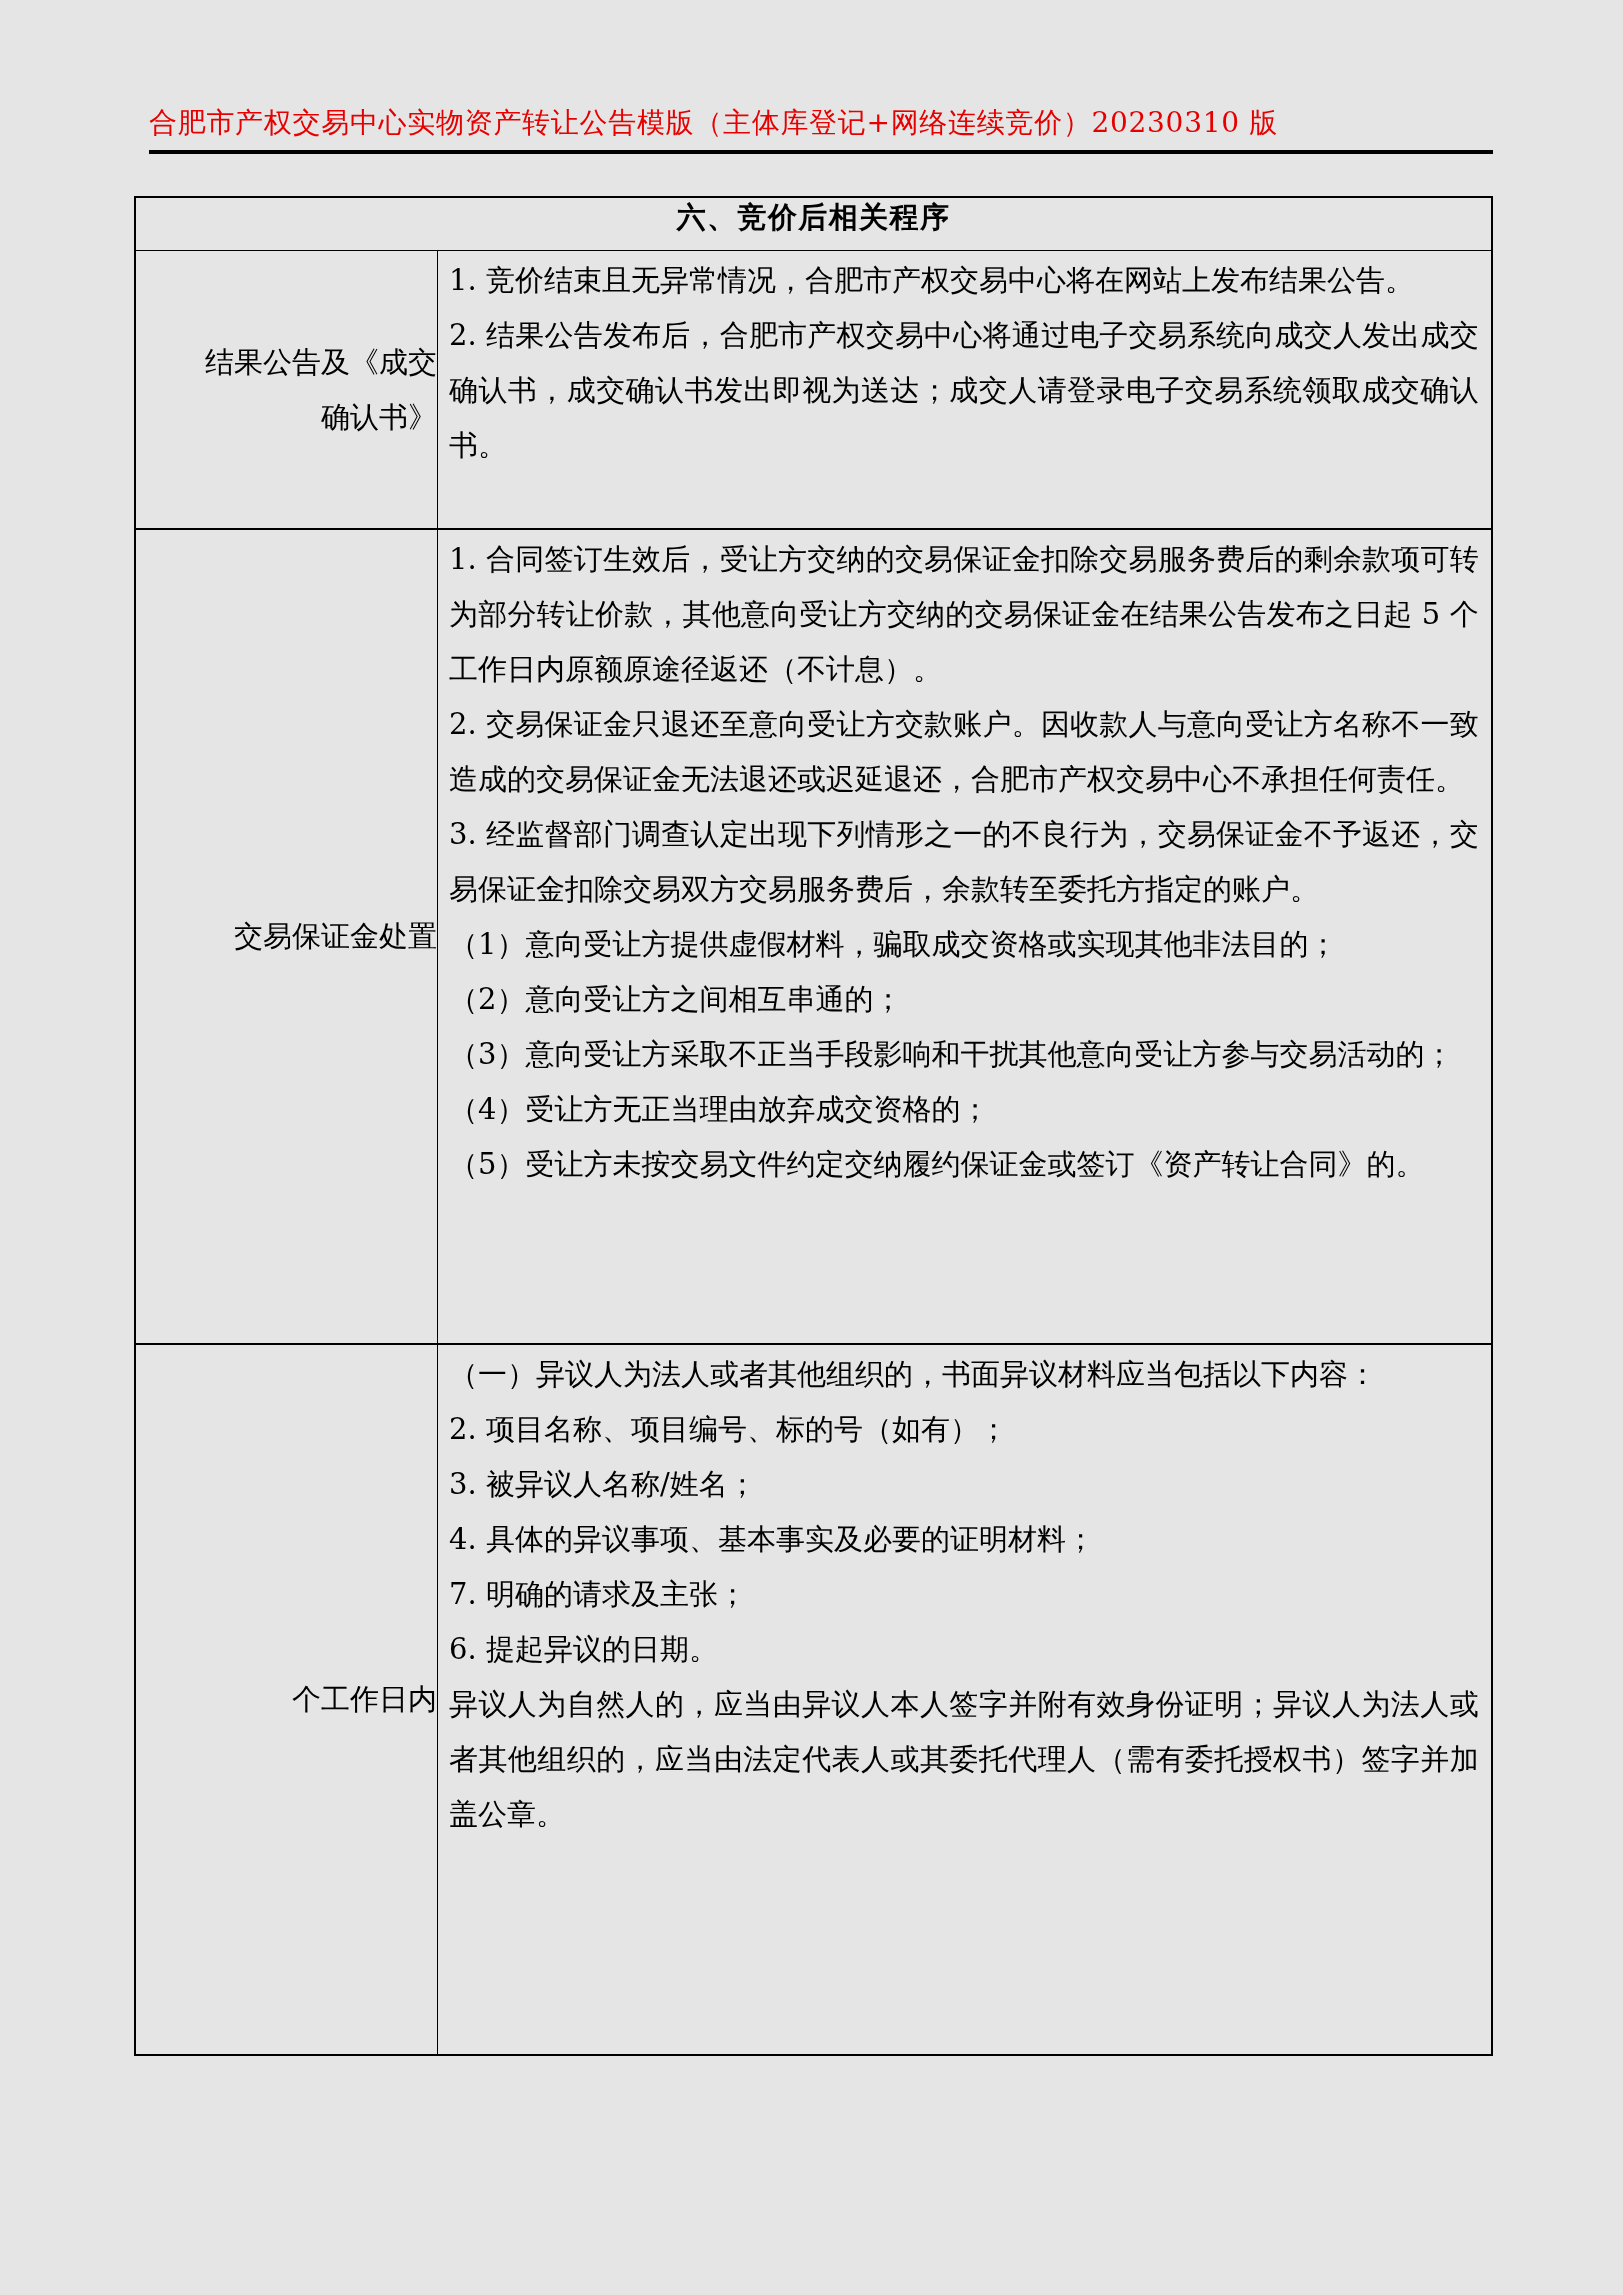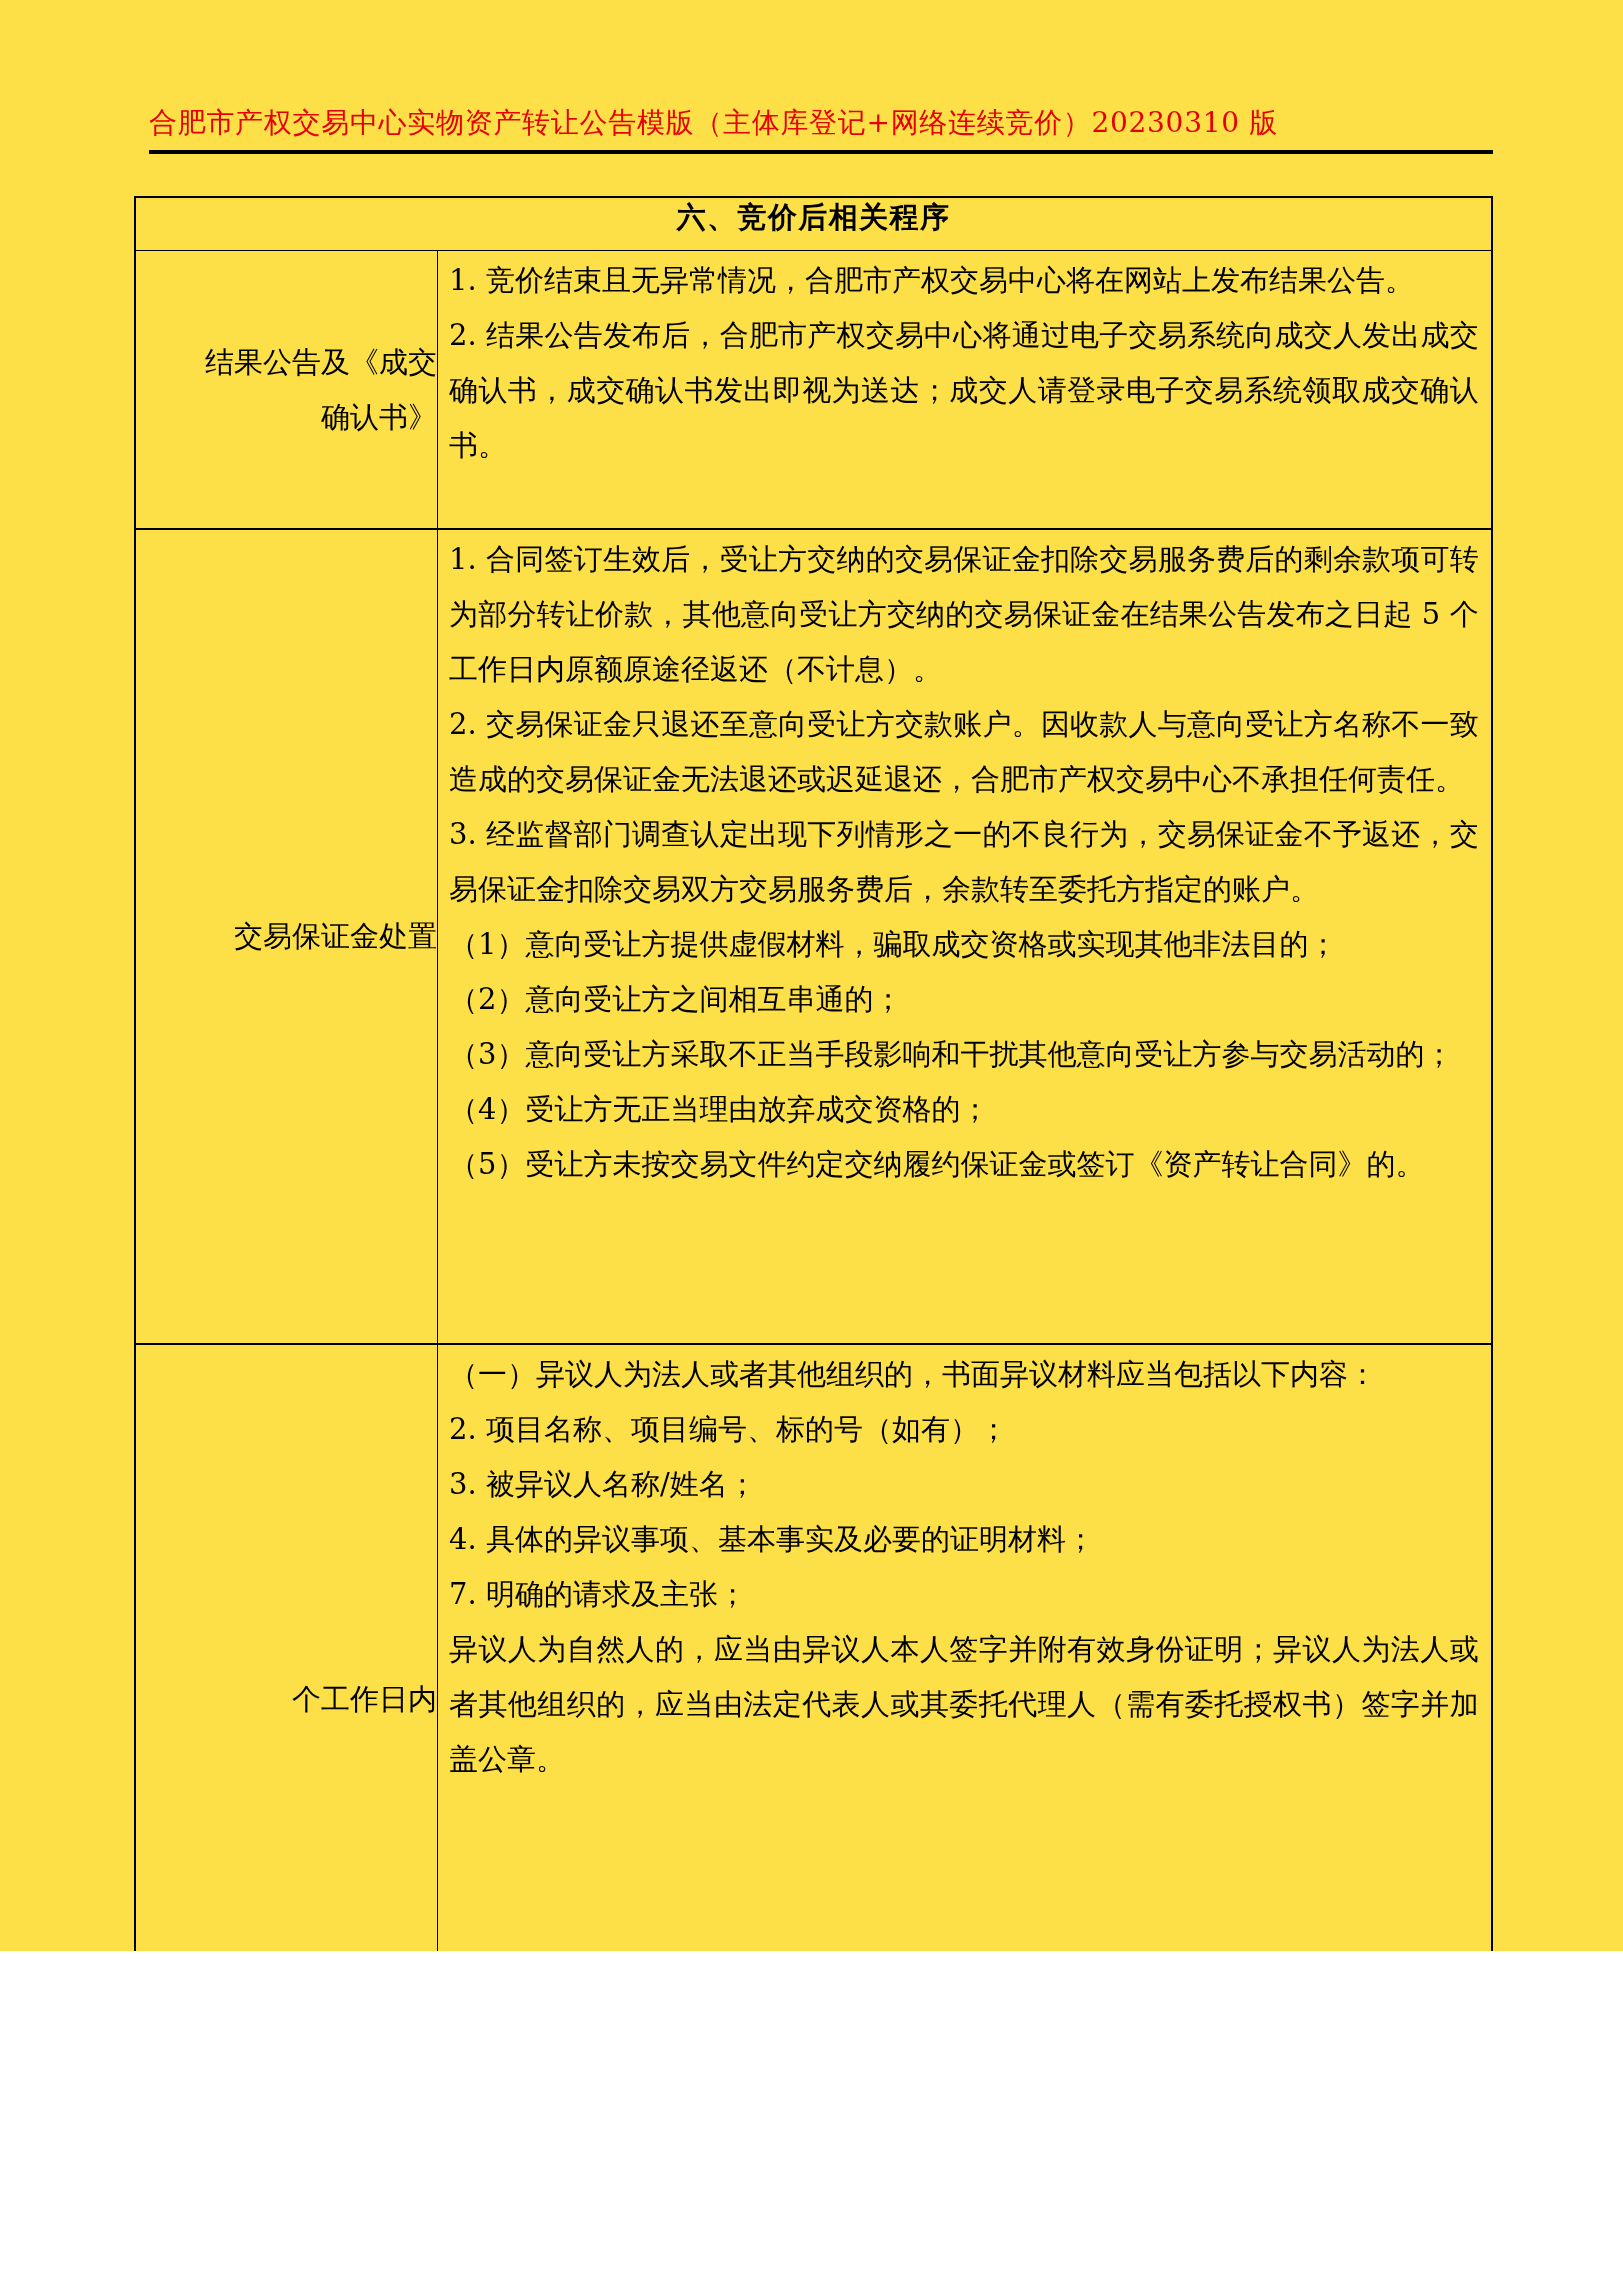--- a/index.html
+++ b/index.html
@@ -1,20 +1,20 @@
 <!DOCTYPE html>
 <html style="font-size:11px"><head>
 <meta charset="utf-8">
 <style>
   html,body{margin:0;padding:0;background:#ffffff;}
   .page{
     position:relative;
     width:1623px;
-    height:1951px;
-    background:#fde047;
+    height:2295px;
+    background:#e5e5e5;
     font-family:"DejaVu Serif","Liberation Serif",serif;
     color:#000000;
     overflow:hidden;
   }
   .content{
     padding:106px 130px 0 134px; 
   }
   .doc-header{
     font-size:28px;
     line-height:34px;
@@ -125,20 +125,21 @@
       <div class="trow data row-3">
         <div class="label-cell">
           <div>个工作日内</div>
         </div>
         <div class="content-cell">
           <p>（一）异议人为法人或者其他组织的，书面异议材料应当包括以下内容：</p>
           <p>2. 项目名称、项目编号、标的号（如有）；</p>
           <p>3. 被异议人名称/姓名；</p>
           <p>4. 具体的异议事项、基本事实及必要的证明材料；</p>
           <p>7. 明确的请求及主张；</p>
+          <p>6. 提起异议的日期。</p>
           <p>异议人为自然人的，应当由异议人本人签字并附有效身份证明；异议人为法人或者其他组织的，应当由法定代表人或其委托代理人（需有委托授权书）签字并加盖公章。</p>
         </div>
       </div>
 
     </div>
   </div>
 </div>
 
 
 </body></html>

